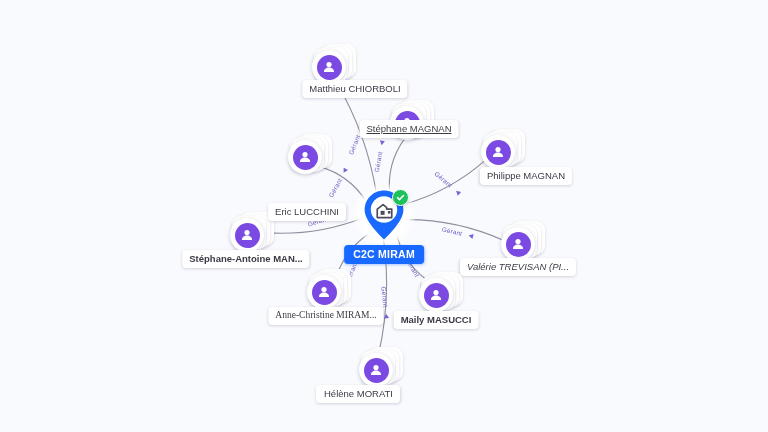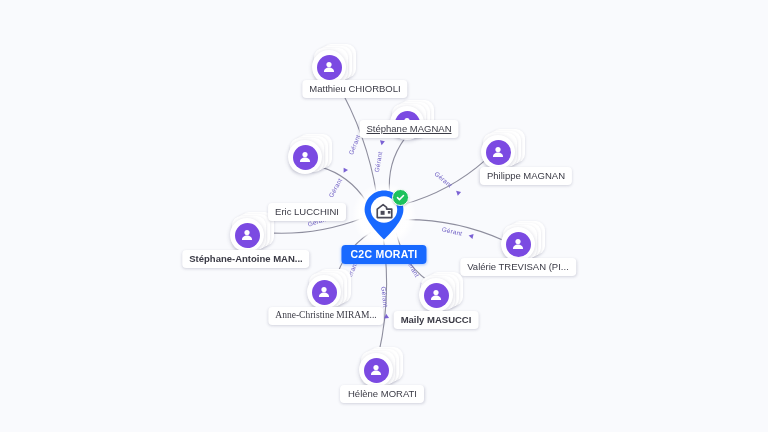--- a/index.html
+++ b/index.html
@@ -288,21 +288,21 @@
           <div class="person-disc">
             <div class="person-avatar">
               <svg viewBox="0 0 24 24" width="16" height="16">
                 <circle cx="12" cy="8.4" r="3.9" fill="#ffffff"></circle>
                 <path d="M4.4 19.6 C4.4 15.3 7.8 12.9 12 12.9 C16.2 12.9 19.6 15.3 19.6 19.6 Z" fill="#ffffff"></path>
               </svg>
             </div>
           </div>
         </div>
       </div>
-      <div class="node-label" style="left: 518px; top: 258px;">Valérie TREVISAN (PI...</div>
+      <div class="node-label" style="left: 518px; top: 258px; font-style: italic;">Valérie TREVISAN (PI...</div>
       <div class="person-node" style="left: 438px; top: 295px;">
         <div class="person-stack">
           <div class="stack-card c3"></div>
           <div class="stack-card c2"></div>
           <div class="stack-card c1"></div>
           <div class="person-disc">
             <div class="person-avatar">
               <svg viewBox="0 0 24 24" width="16" height="16">
                 <circle cx="12" cy="8.4" r="3.9" fill="#ffffff"></circle>
                 <path d="M4.4 19.6 C4.4 15.3 7.8 12.9 12 12.9 C16.2 12.9 19.6 15.3 19.6 19.6 Z" fill="#ffffff"></path>
@@ -320,21 +320,21 @@
           <div class="person-disc">
             <div class="person-avatar">
               <svg viewBox="0 0 24 24" width="16" height="16">
                 <circle cx="12" cy="8.4" r="3.9" fill="#ffffff"></circle>
                 <path d="M4.4 19.6 C4.4 15.3 7.8 12.9 12 12.9 C16.2 12.9 19.6 15.3 19.6 19.6 Z" fill="#ffffff"></path>
               </svg>
             </div>
           </div>
         </div>
       </div>
-      <div class="node-label" style="left: 382px; top: 385px; padding-left: 8px;">Hélène MORATI</div>
+      <div class="node-label" style="left: 358px; top: 385px; padding-left: 8px;">Hélène MORATI</div>
       <div class="person-node" style="left: 326px; top: 292px;">
         <div class="person-stack">
           <div class="stack-card c3"></div>
           <div class="stack-card c2"></div>
           <div class="stack-card c1"></div>
           <div class="person-disc">
             <div class="person-avatar">
               <svg viewBox="0 0 24 24" width="16" height="16">
                 <circle cx="12" cy="8.4" r="3.9" fill="#ffffff"></circle>
                 <path d="M4.4 19.6 C4.4 15.3 7.8 12.9 12 12.9 C16.2 12.9 19.6 15.3 19.6 19.6 Z" fill="#ffffff"></path>
@@ -395,16 +395,16 @@
         <rect x="6.5" y="11.4" width="4.6" height="4.6" fill="#4a4a58"></rect>
       </svg>
     </div>
 
     <div class="verified-badge">
       <svg viewBox="0 0 12 12" width="9" height="9">
         <path d="M2 6.2 L4.6 8.8 L10 3.3" fill="none" stroke="#ffffff" stroke-width="2" stroke-linecap="round" stroke-linejoin="round"></path>
       </svg>
     </div>
 
-    <div id="company-label">C2C MORATI</div>
+    <div id="company-label">C2C MIRAM</div>
   </div>
 
 </div>
 
 </body></html>

